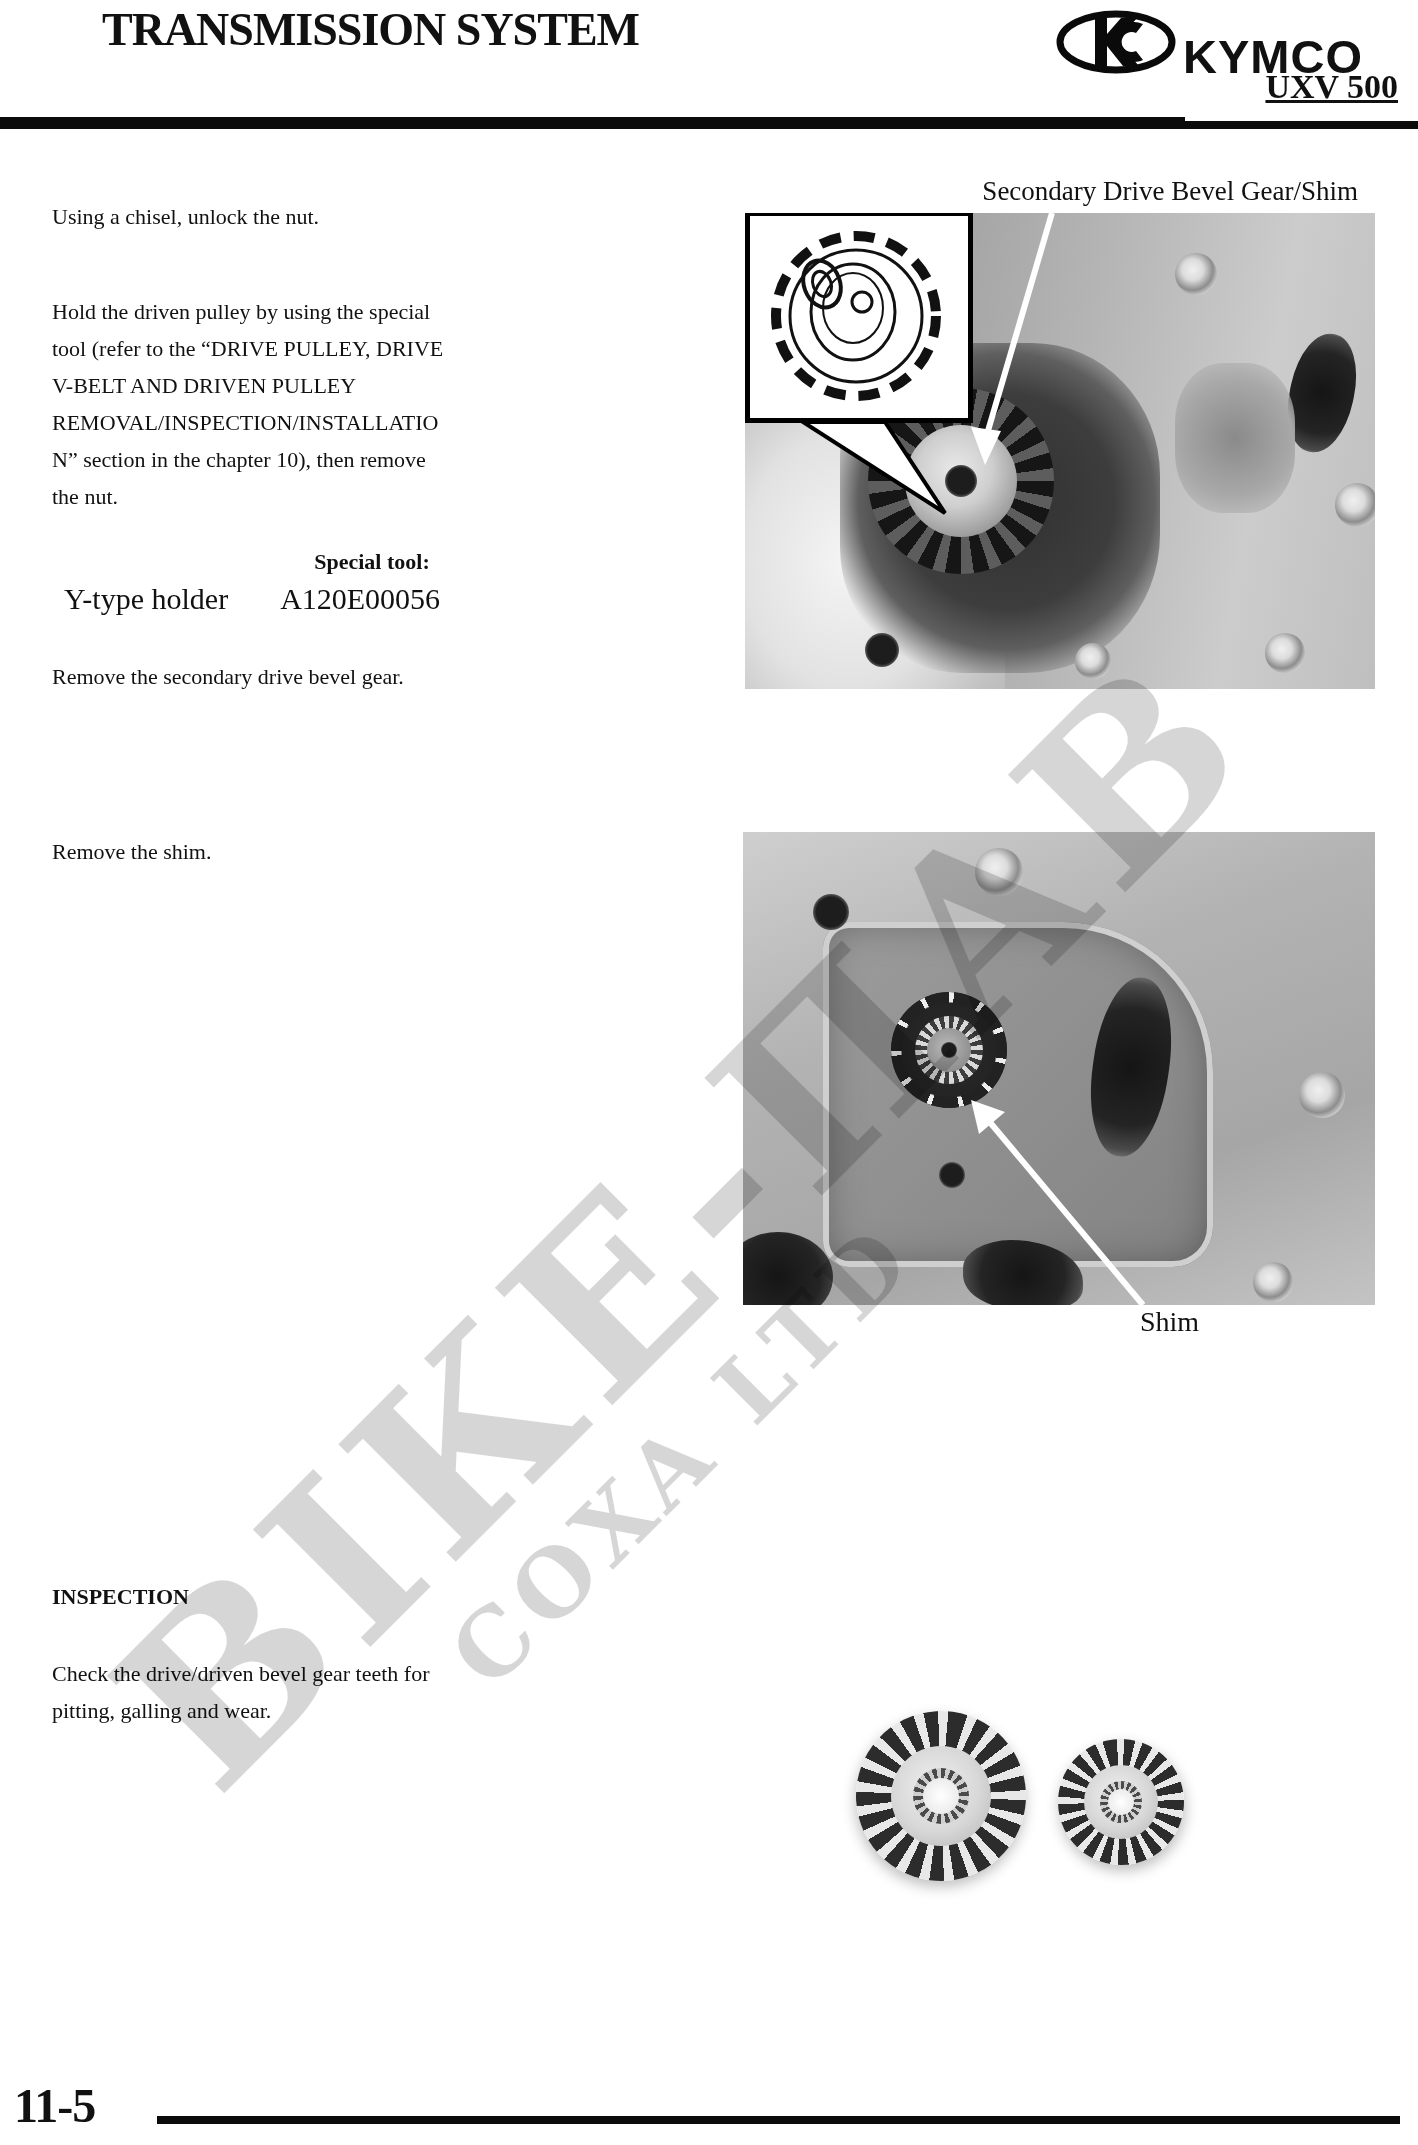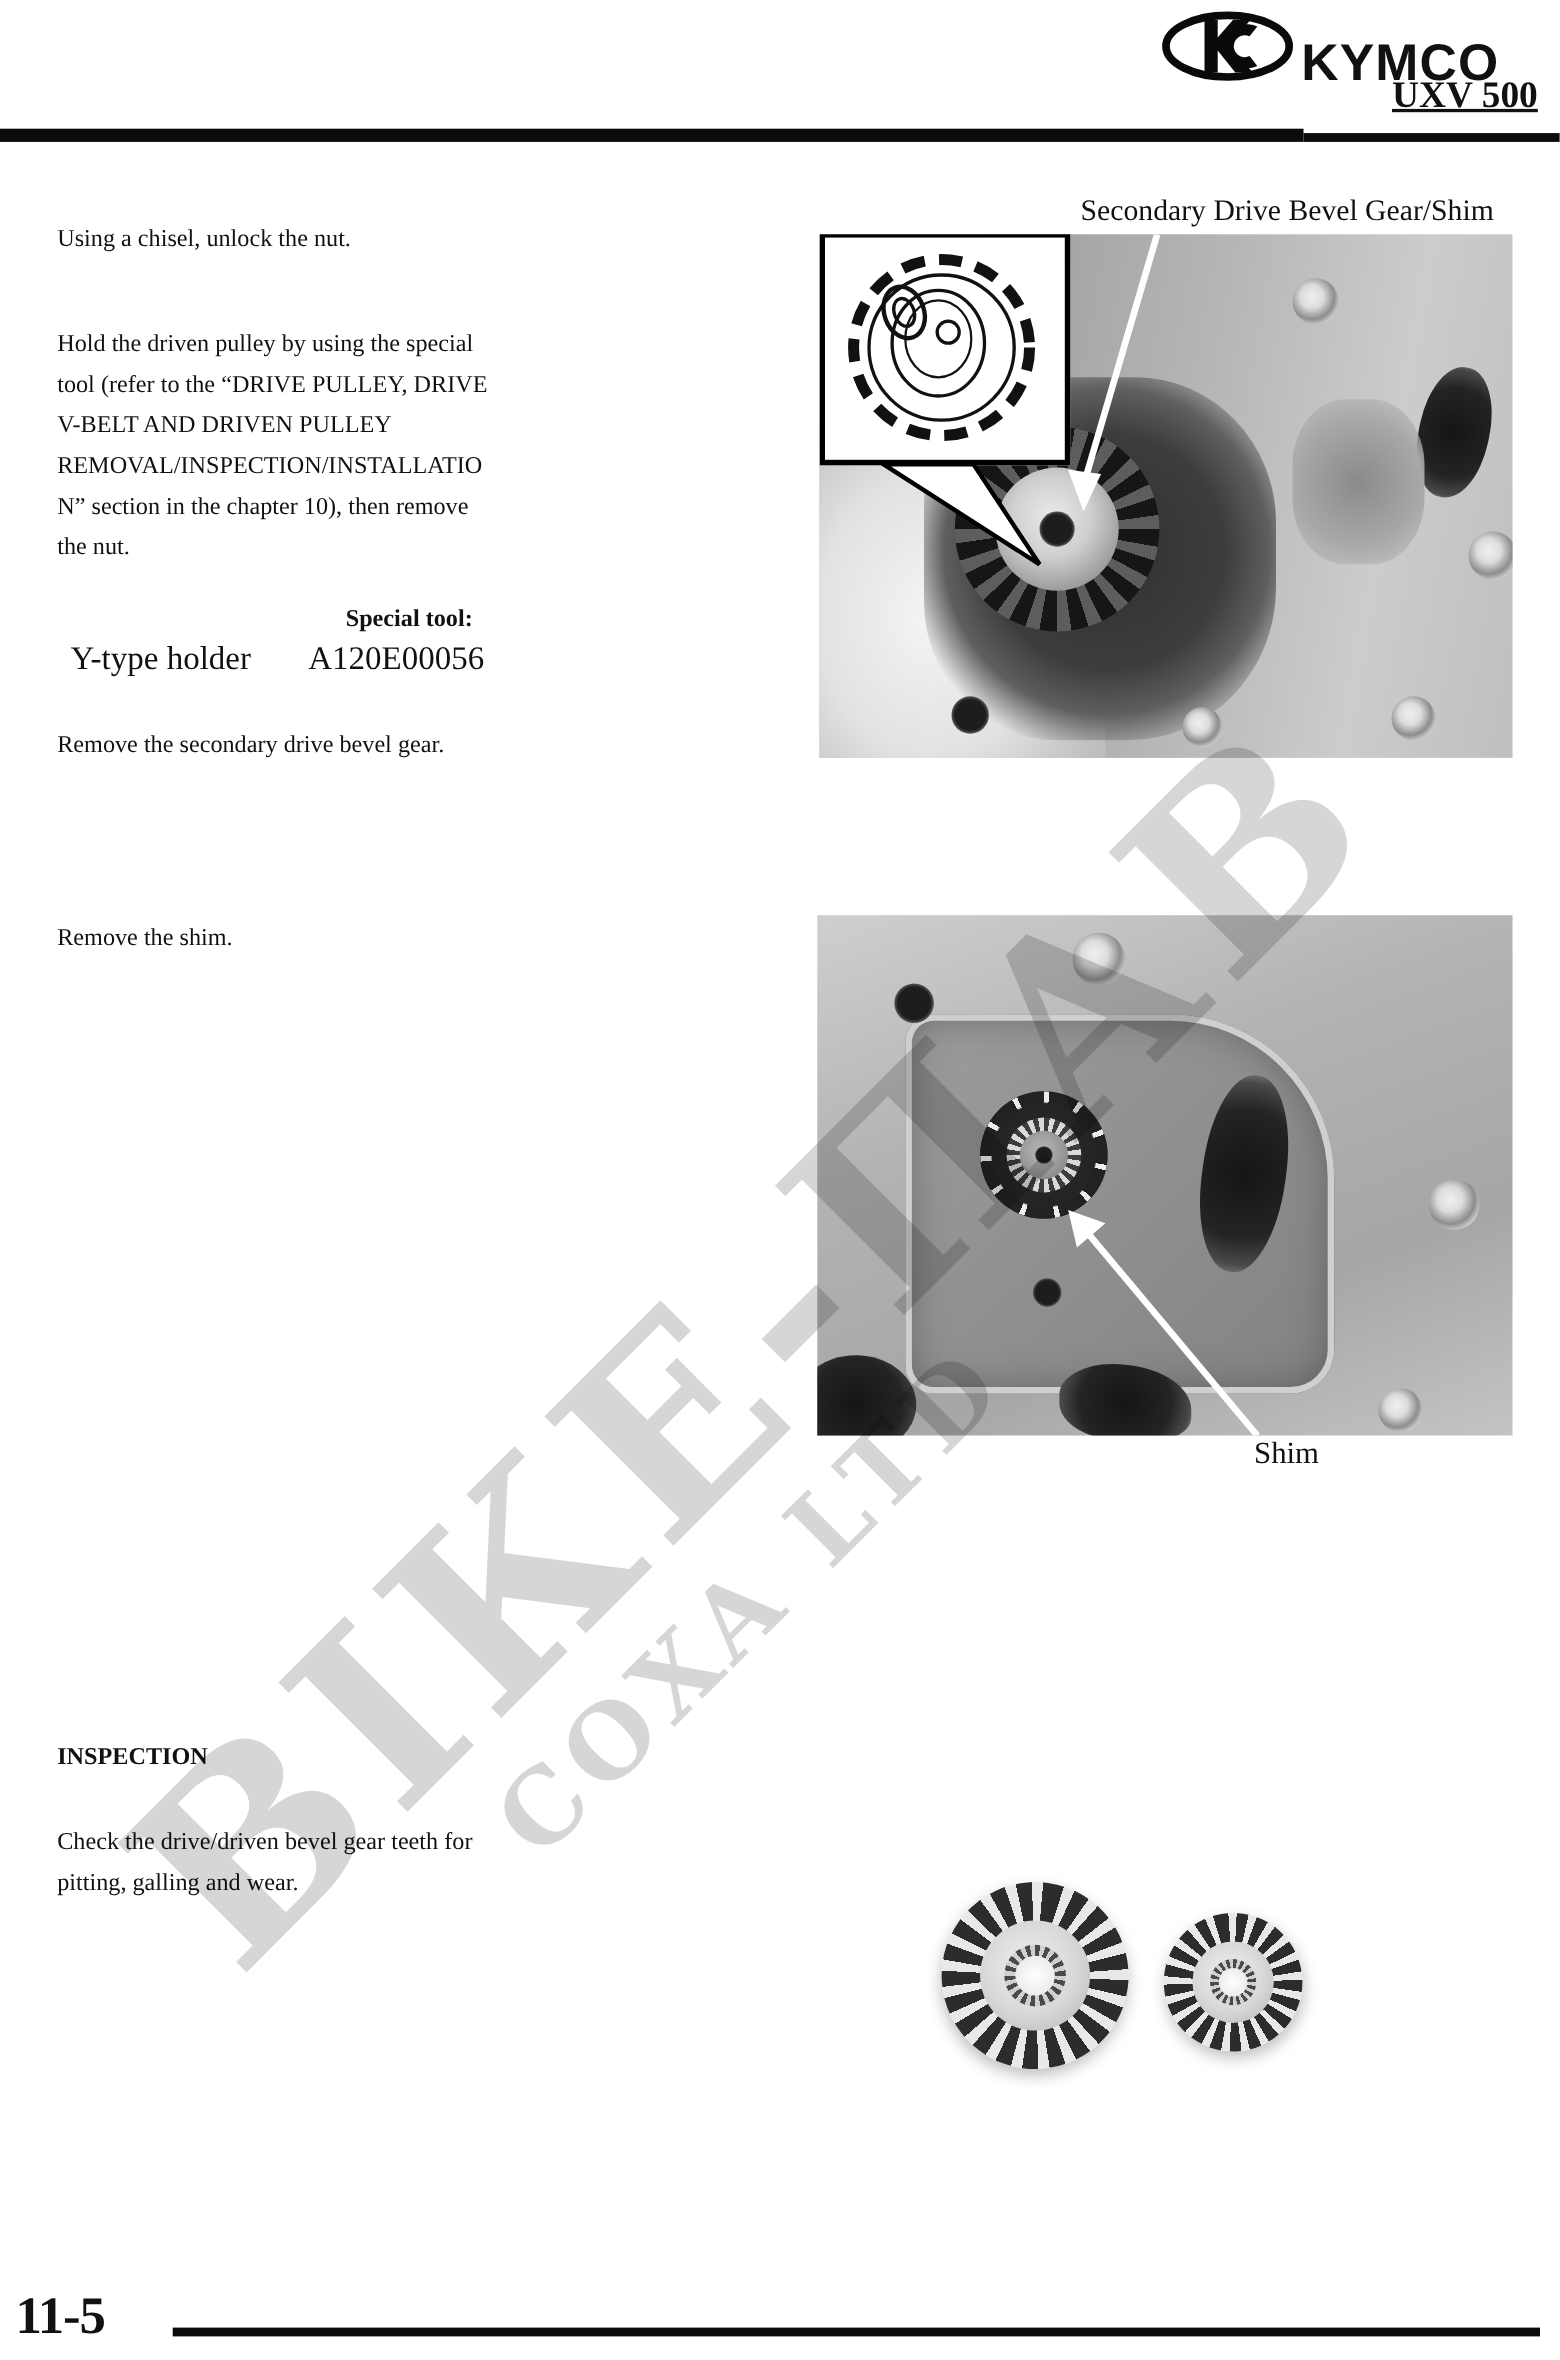--- a/index.html
+++ b/index.html
@@ -64,20 +64,21 @@
   .wm-main{font-size:228px;letter-spacing:14px;line-height:.9;}
   .wm-sub{font-size:92px;letter-spacing:10px;margin-left:270px;margin-top:8px;}
   
   .page-num{position:absolute;left:14px;top:2078px;font-size:48px;font-weight:bold;letter-spacing:-1px;}
   .footer-rule{position:absolute;left:157px;top:2116px;width:1243px;height:8px;background:#0b0b0b;}
 </style>
 </head>
 <body>
 
 <div class="title-block">
+  <div class="title-line2 title-text">TRANSMISSION SYSTEM</div>
 </div>
 
 <div class="brand-block">
   <div class="kymco-row">
     <span>
       <svg width="122" height="64" viewBox="0 0 122 64">
         <ellipse cx="61" cy="32" rx="56" ry="28" fill="none" stroke="#0a0a0a" stroke-width="7"></ellipse>
         <path d="M52 8 L40 8 L40 56 L52 56 L52 36 L68 56 L84 56 L62 31 L82 8 L66 8 L52 24 Z" fill="#0a0a0a"></path>
         <path d="M88 14 a20 20 0 1 0 0 36 l-7 -9 a10 10 0 1 1 0 -18 Z" fill="#0a0a0a"></path>
       </svg>

